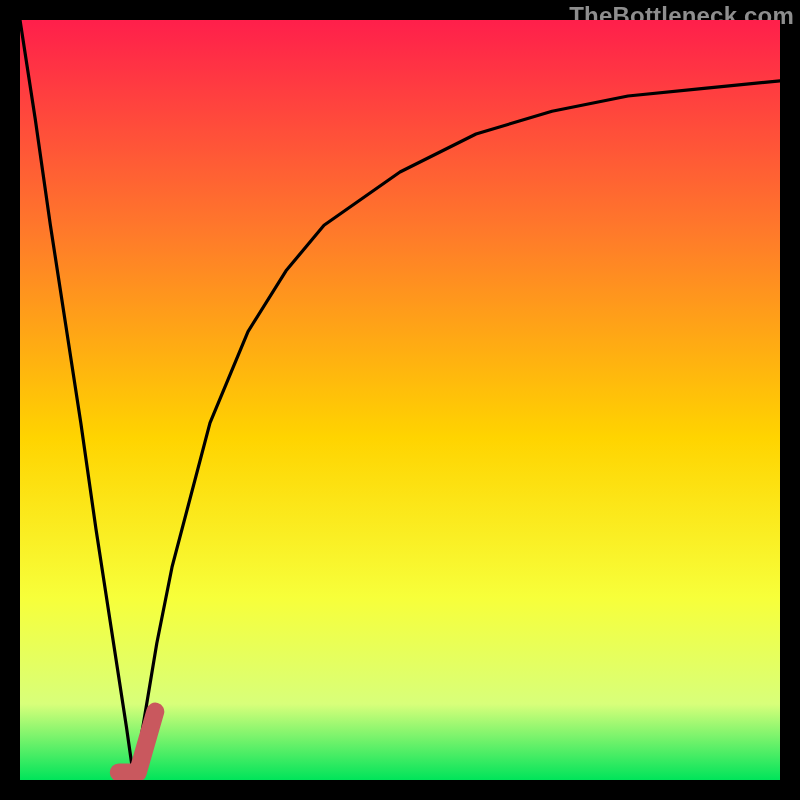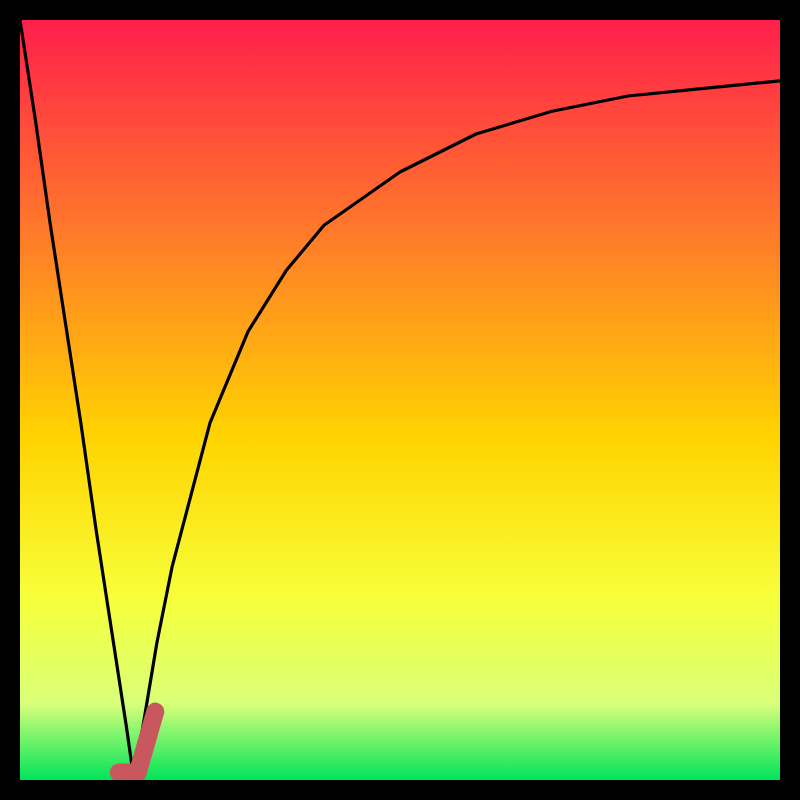--- a/index.html
+++ b/index.html
@@ -34,20 +34,21 @@
     font-weight: 600;
     color: #8e8e8e;
     letter-spacing: 0.2px;
   }
   svg { display: block; }
 </style>
 </head>
 <body>
 
 <div class="frame">
+  <div class="watermark">TheBottleneck.com</div>
 
   <div class="plot">
     <svg id="chart-svg" width="760" height="760" viewBox="0 0 760 760" preserveAspectRatio="none">
       <defs>
         <linearGradient id="bg-grad" x1="0" y1="0" x2="0" y2="1">
           <stop id="g0" offset="0%" stop-color="#ff1f4b"></stop>
           <stop id="g1" offset="28%" stop-color="#ff7a2a"></stop>
           <stop id="g2" offset="55%" stop-color="#ffd400"></stop>
           <stop id="g3" offset="76%" stop-color="#f7ff3a"></stop>
           <stop id="g4" offset="90%" stop-color="#d8ff7a"></stop>

